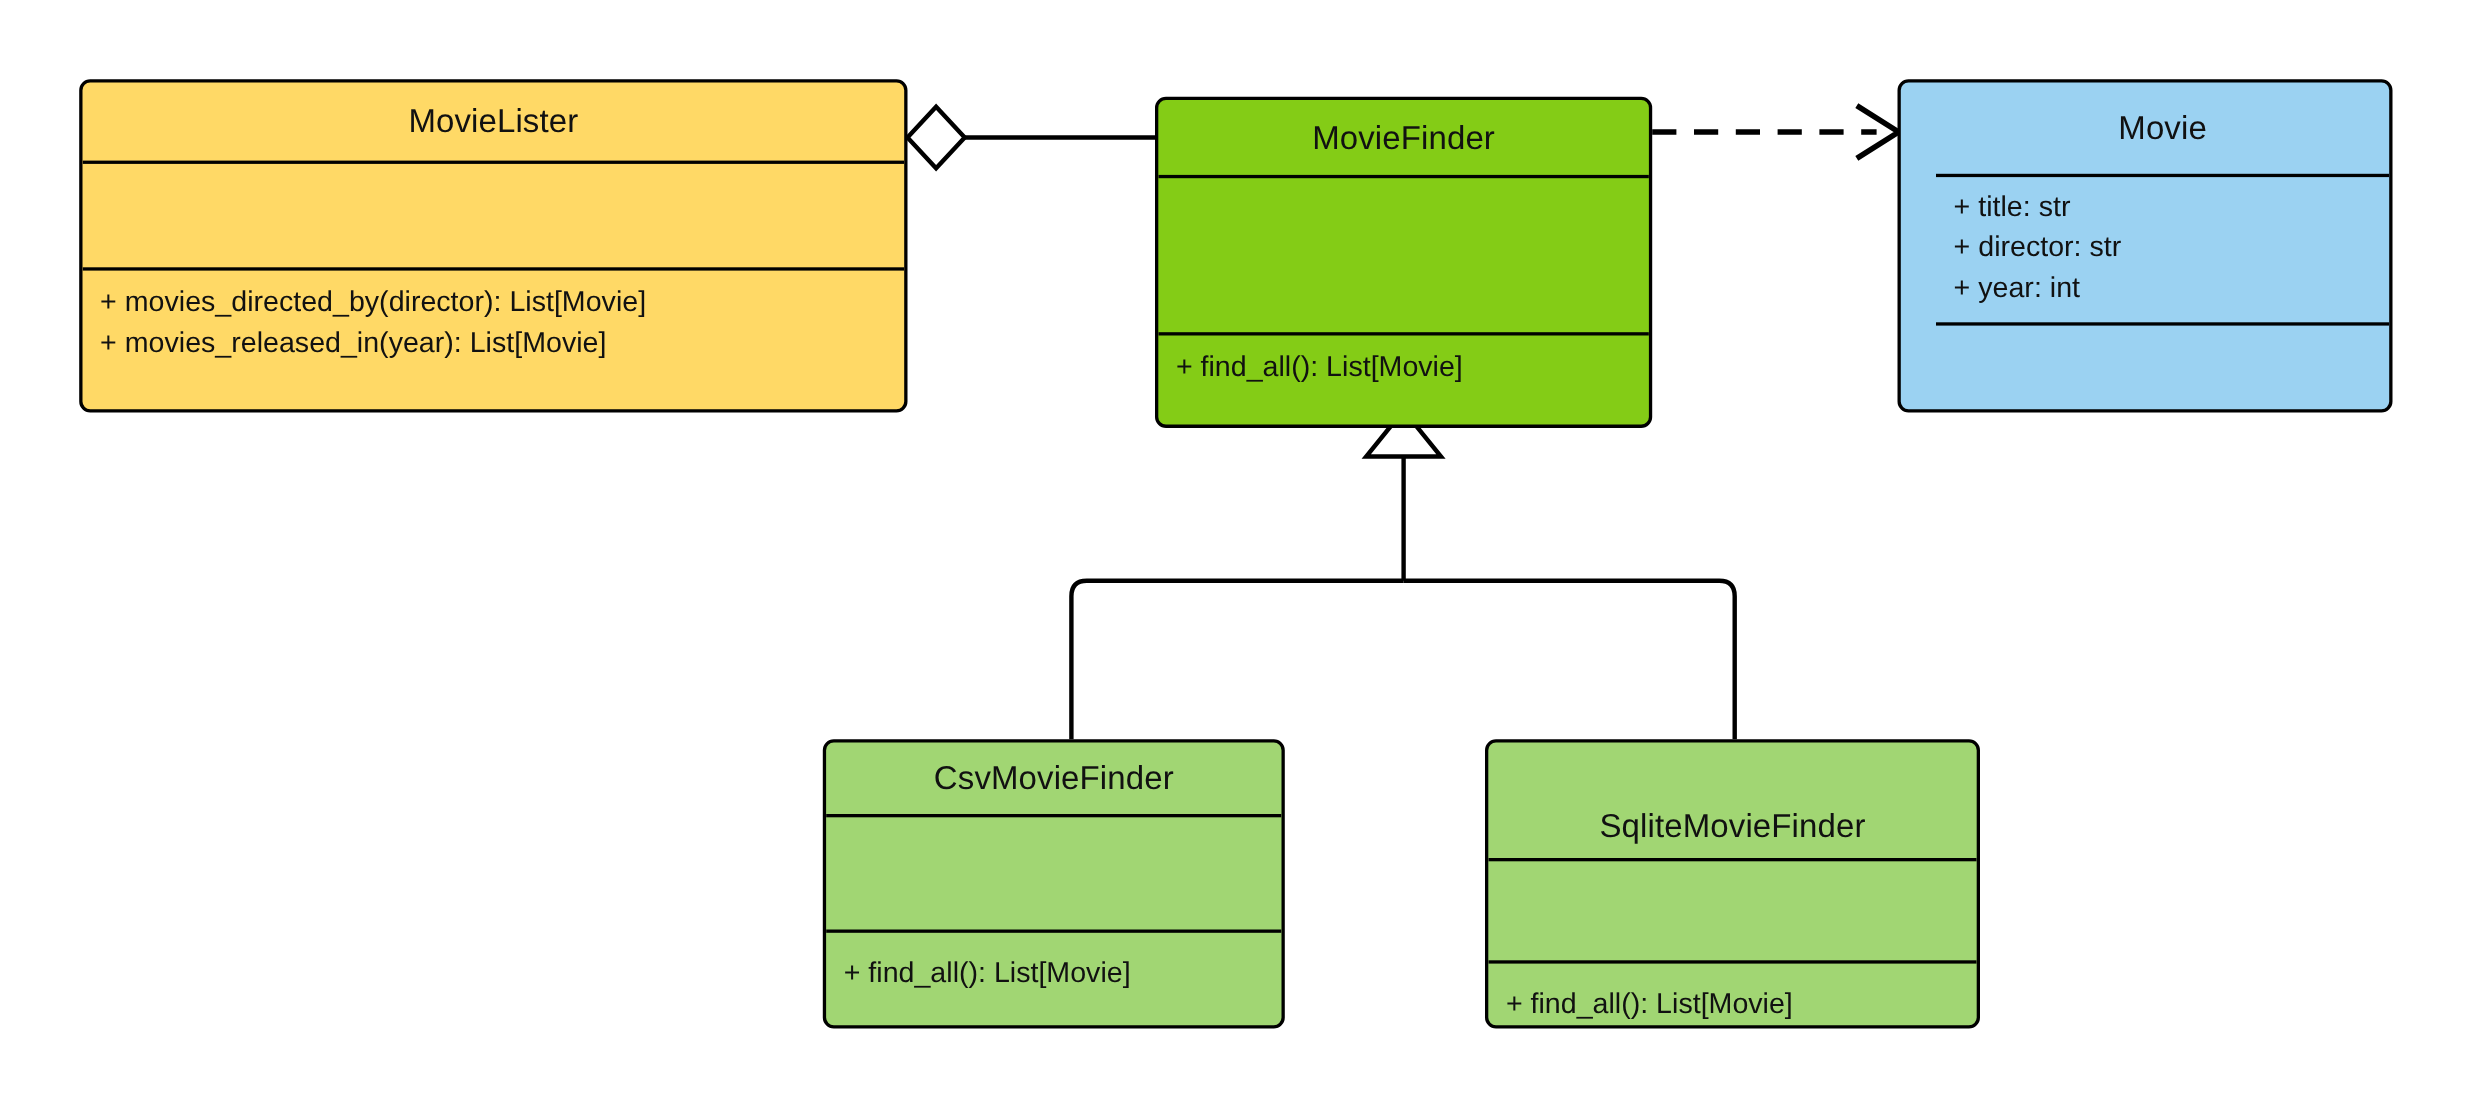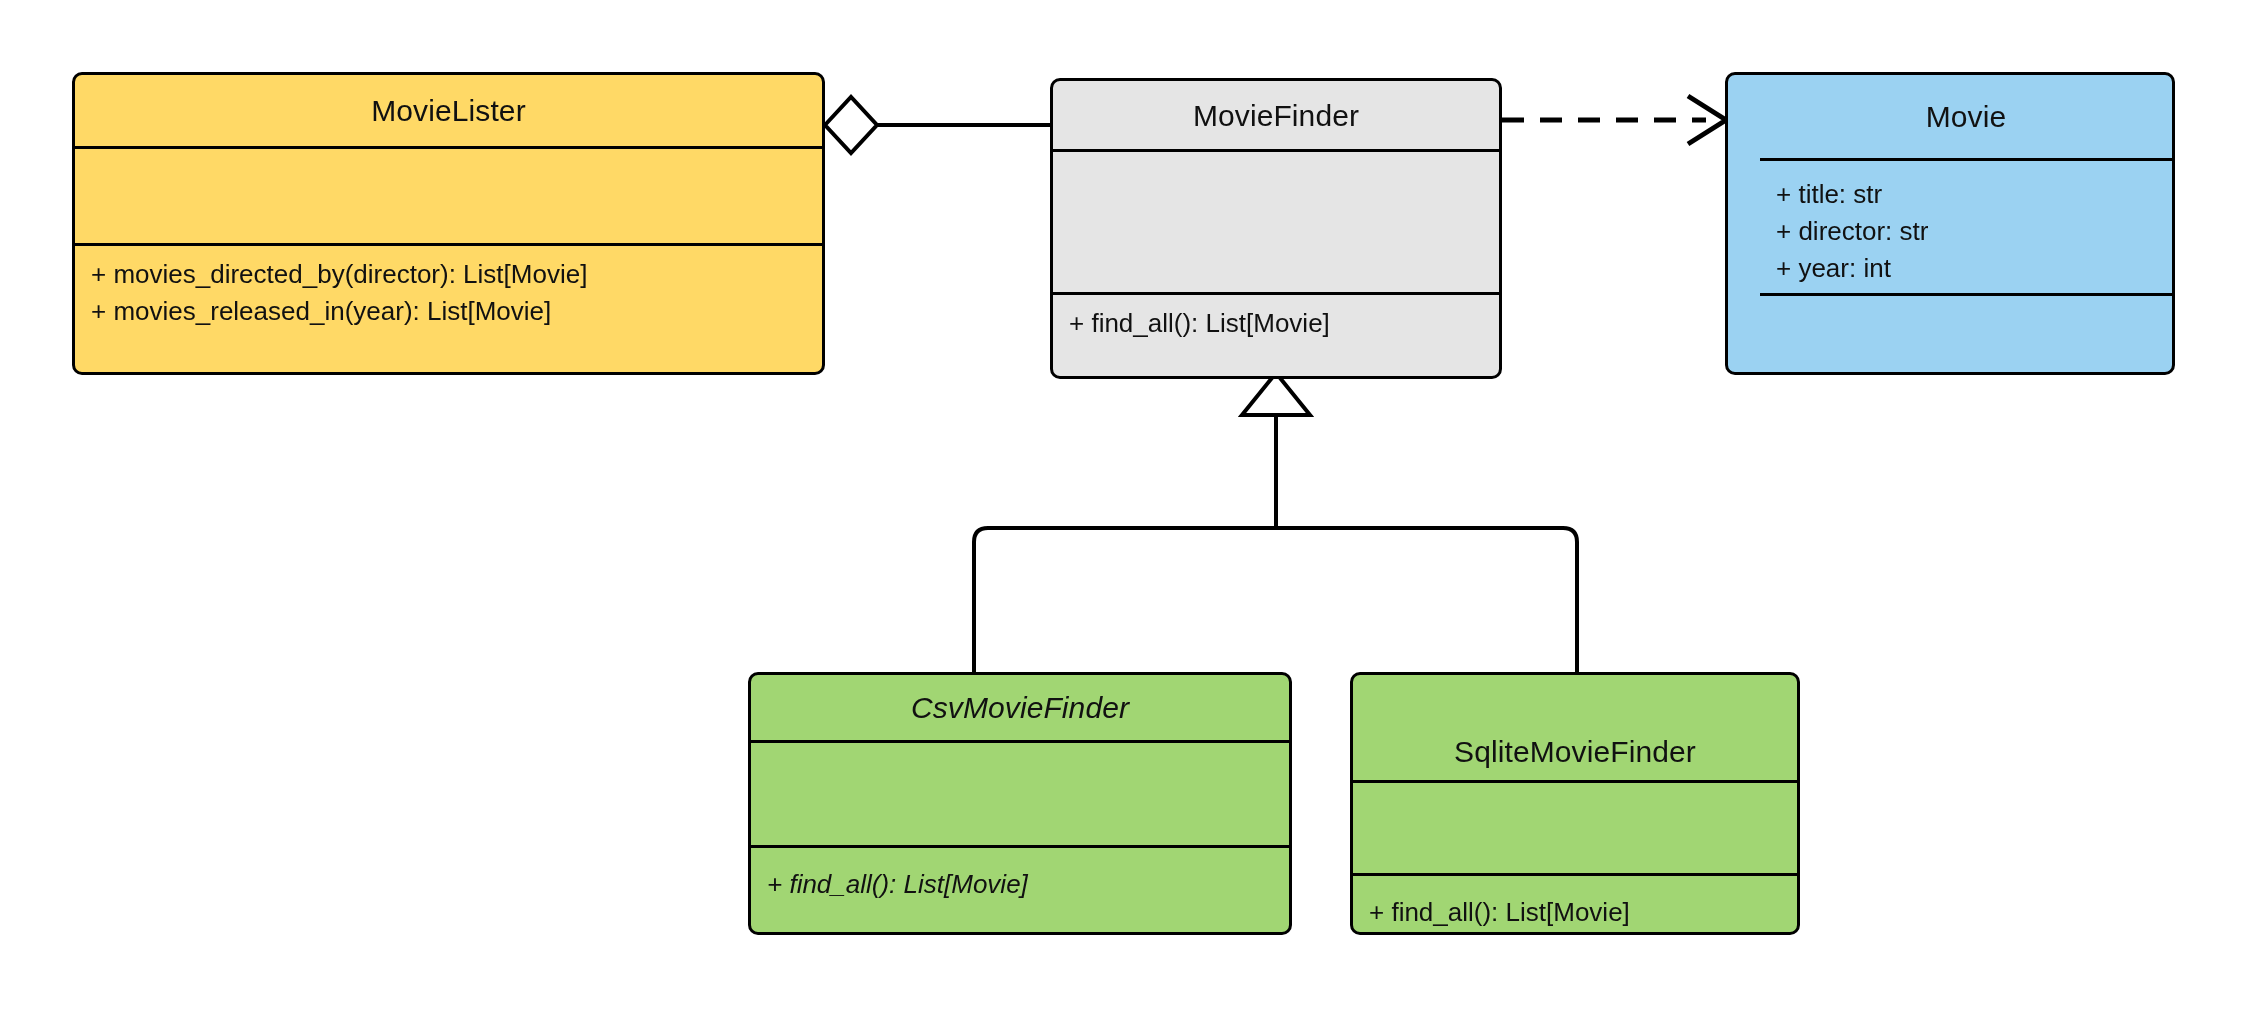--- a/index.html
+++ b/index.html
@@ -127,43 +127,43 @@
     <div class="compartment class-name" style="height:71px;">
       <span>MovieLister</span>
     </div>
     <div class="compartment empty-compartment" style="height:97px;"></div>
     <div class="compartment members" style="flex:1 1 auto;">
       <div class="member-line">+ movies_directed_by(director): List[Movie]</div>
       <div class="member-line">+ movies_released_in(year): List[Movie]</div>
     </div>
   </div>
 
-  <div class="uml-class" style="left:1050px; top:78px; width:452px; height:301px; background:#e5e5e5;justify-content:space-between;">
+  <div class="uml-class" style="left:1050px; top:88px; width:452px; height:301px; background:#84cc16;justify-content:space-between;">
     <div class="compartment class-name" style="height:68px;">
       <span>MovieFinder</span>
     </div>
     <div class="compartment empty-compartment" style="height:143px;"></div>
     <div class="compartment members" style="flex:1 1 auto;">
       <div class="member-line">+ find_all(): List[Movie]</div>
     </div>
   </div>
 
   <div class="uml-class" style="left:1725px; top:72px; width:450px; height:303px; background:#9BD2F2;padding-left:32px;">
     <div class="compartment class-name" style="height:83px;">
       <span>Movie</span>
     </div>
-    <div class="compartment members" style="height:135px; padding-top:8px;justify-content:flex-end;">
+    <div class="compartment members" style="height:135px; padding-top:8px;">
       <div class="member-line">+ title: str</div>
       <div class="member-line">+ director: str</div>
       <div class="member-line">+ year: int</div>
     </div>
     <div class="compartment empty-compartment" style="flex:1 1 auto;"></div>
   </div>
 
-  <div class="uml-class" style="left:748px; top:672px; width:544px; height:263px; background:#A1D673;font-style:italic;">
+  <div class="uml-class" style="left:748px; top:672px; width:420px; height:263px; background:#A1D673;">
     <div class="compartment class-name" style="height:65px;">
       <span>CsvMovieFinder</span>
     </div>
     <div class="compartment empty-compartment" style="height:105px;"></div>
     <div class="compartment members" style="flex:1 1 auto; padding-top:18px;">
       <div class="member-line">+ find_all(): List[Movie]</div>
     </div>
   </div>
 
   <div class="uml-class" style="left:1350px; top:672px; width:450px; height:263px; background:#A1D673;">

